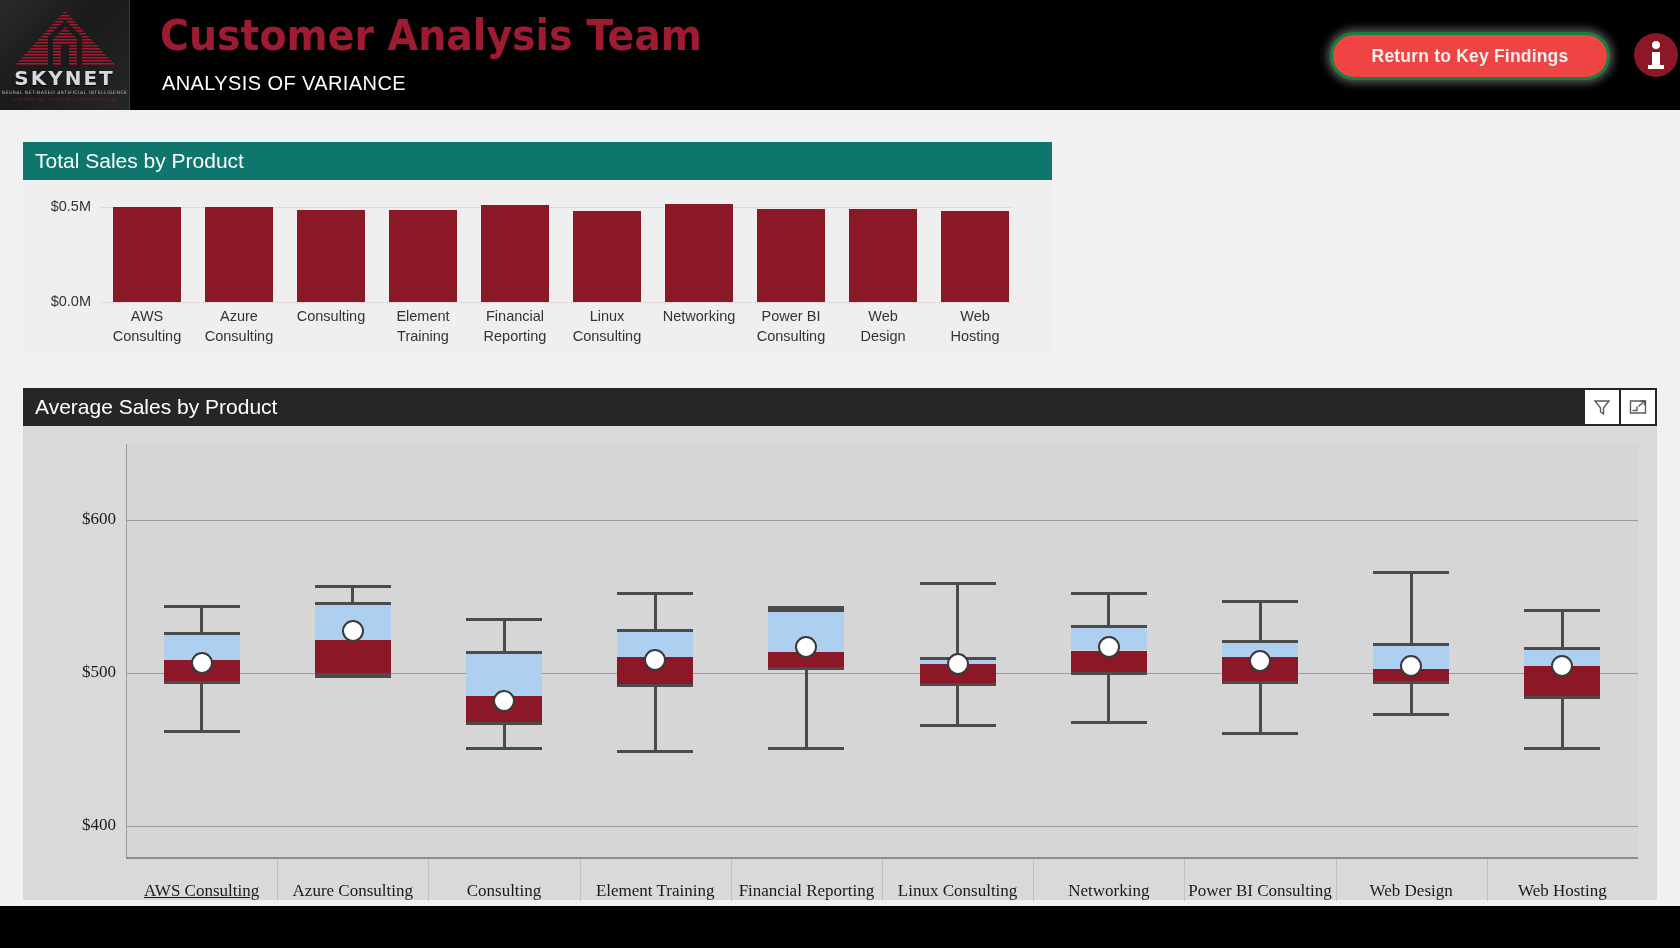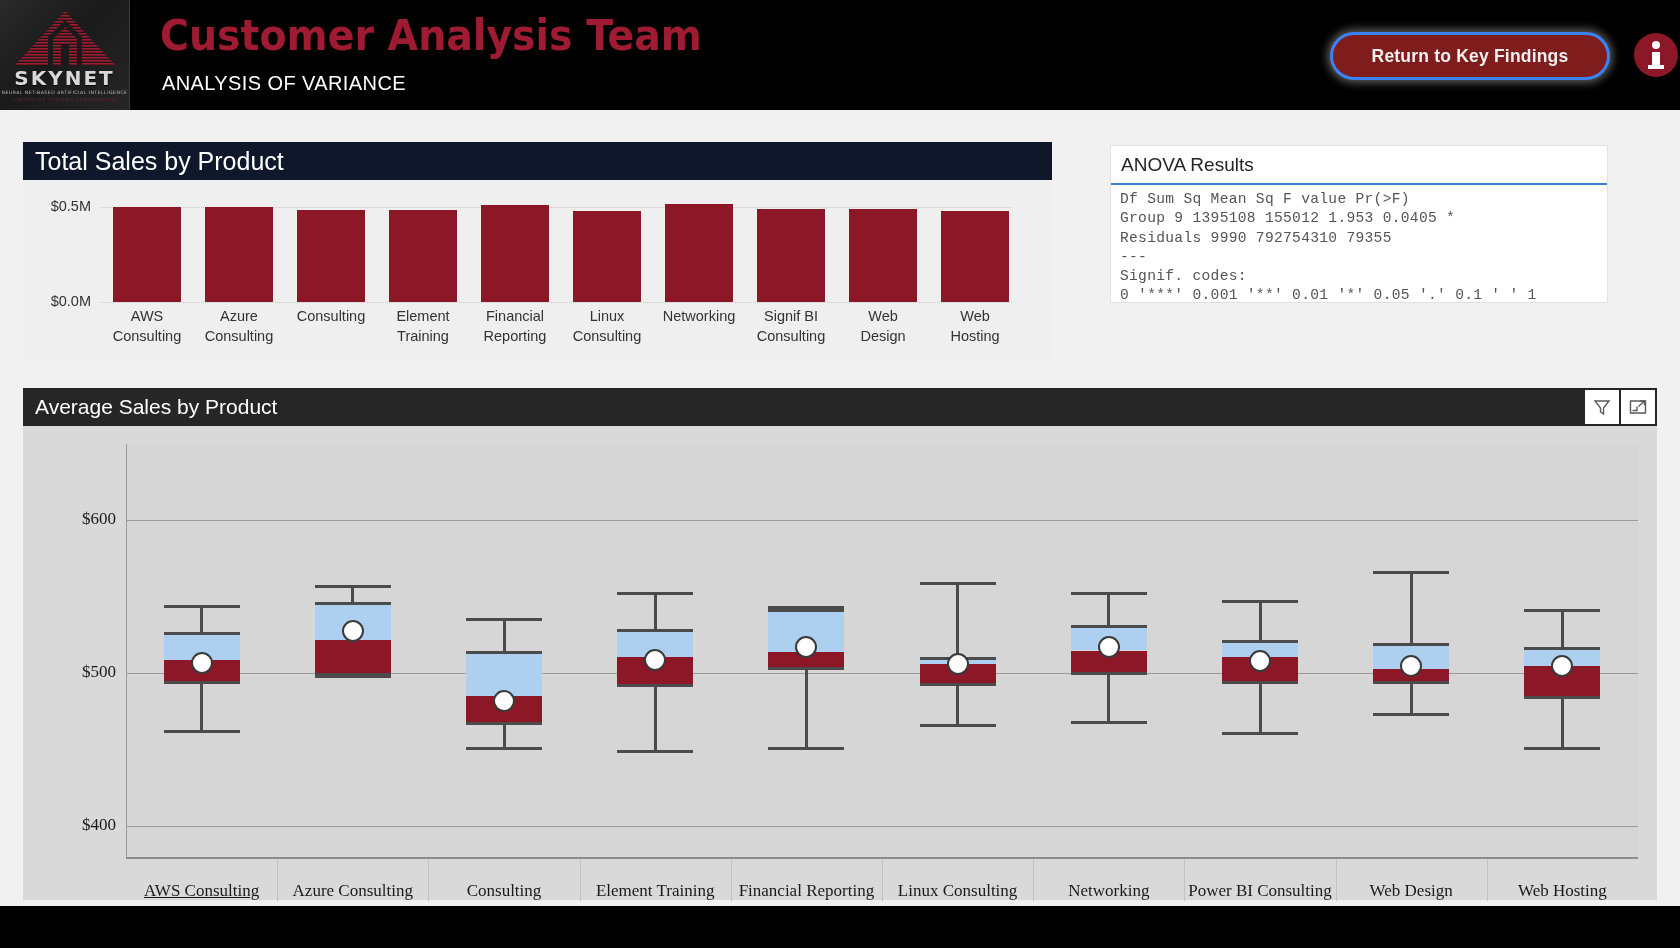--- a/index.html
+++ b/index.html
@@ -49,22 +49,22 @@
     transform: scaleX(1.02); transform-origin: left center;
   }
   .title-sub {
     position: absolute; left: 162px; top: 72px;
     font-family: "Liberation Sans", sans-serif;
     font-size: 20px; color: #ffffff; letter-spacing: .4px;
   }
   .return-btn {
     position: absolute; left: 1330px; top: 32px;
     width: 280px; height: 48px; border-radius: 26px;
-    background: #7f1d1d;
-    border: 3px solid #3b82f6;
+    background: #ef4444;
+    border: 3px solid #15803d;
     box-shadow: 0 0 8px 3px rgba(255,255,255,.35);
     color: #f0f0f0; font-size: 17.5px; font-weight: bold;
     display: flex; align-items: center; justify-content: center;
     cursor: pointer; letter-spacing: .2px;
   }
   .info-icon {
     position: absolute; left: 1634px; top: 33px;
     width: 44px; height: 44px; border-radius: 50%;
     background: #8c1726; cursor: pointer;
     display: flex; align-items: center; justify-content: center;
@@ -72,23 +72,23 @@
   .info-icon .dot { position: absolute; top: 8px; width: 8px; height: 8px; border-radius: 50%; background: #fff; }
   .info-icon .stem { position: absolute; top: 19px; width: 8px; height: 17px; background: #fff; }
   .info-icon .base { position: absolute; top: 32px; width: 16px; height: 4px; background: #fff; }
 
   
   .card-bar {
     position: absolute; left: 23px; top: 142px; width: 1029px; height: 216px;
     background: #efefef;
   }
   .card-title-bar {
-    height: 38px; background: #0f172a; color: #fff;
+    height: 38px; background: #0f766e; color: #fff;
     display: flex; align-items: center; padding-left: 12px;
-    font-size: 25px; font-weight: normal;
+    font-size: 21px; font-weight: normal;
   }
   .bar-plot { position: relative; width: 1029px; height: 178px; }
   .bar-ylabel {
     position: absolute; font-size: 14.5px; color: #333; right: 0; text-align: right;
   }
   .bar-grid { position: absolute; left: 78px; right: 40px; height: 0;
     border-top: 1px dotted #c9c9c9; }
   .bars-area { position: absolute; left: 78px; top: 18px; width: 920px; height: 104px; }
   .bar-col { position: absolute; bottom: 0; }
   .bar-rect { width: 100%; background: #8c1726; }
@@ -259,43 +259,34 @@
           <div>Reporting</div>
         </div>
         <div class="bar-label" style="left: 538px; width: 92px;">
           <div>Linux</div>
           <div>Consulting</div>
         </div>
         <div class="bar-label" style="left: 630px; width: 92px;">
           <div>Networking</div>
         </div>
         <div class="bar-label" style="left: 722px; width: 92px;">
-          <div>Signif BI</div>
+          <div>Power BI</div>
           <div>Consulting</div>
         </div>
         <div class="bar-label" style="left: 814px; width: 92px;">
           <div>Web</div>
           <div>Design</div>
         </div>
         <div class="bar-label" style="left: 906px; width: 92px;">
           <div>Web</div>
           <div>Hosting</div>
         </div>
       </div>
   </div>
 
-  <div class="anova-card">
-    <div class="anova-title">ANOVA Results</div>
-    <div class="anova-body">Df Sum Sq Mean Sq F value Pr(&gt;F)
-Group 9 1395108 155012 1.953 0.0405 *
-Residuals 9990 792754310 79355
----
-Signif. codes:
-0 '***' 0.001 '**' 0.01 '*' 0.05 '.' 0.1 ' ' 1</div>
-  </div>
 
   <div class="card-box">
     <div class="box-title-bar">
       <span>Average Sales by Product</span>
       <span class="viz-icons">
         <span class="viz-icon">
           <svg width="20" height="20" viewBox="0 0 20 20">
               <path d="M3 4 H17 L11.5 11 V17 L8.5 15 V11 Z" fill="none" stroke="#5a5a5a" stroke-width="1.4"></path>
             </svg>
         </span>

